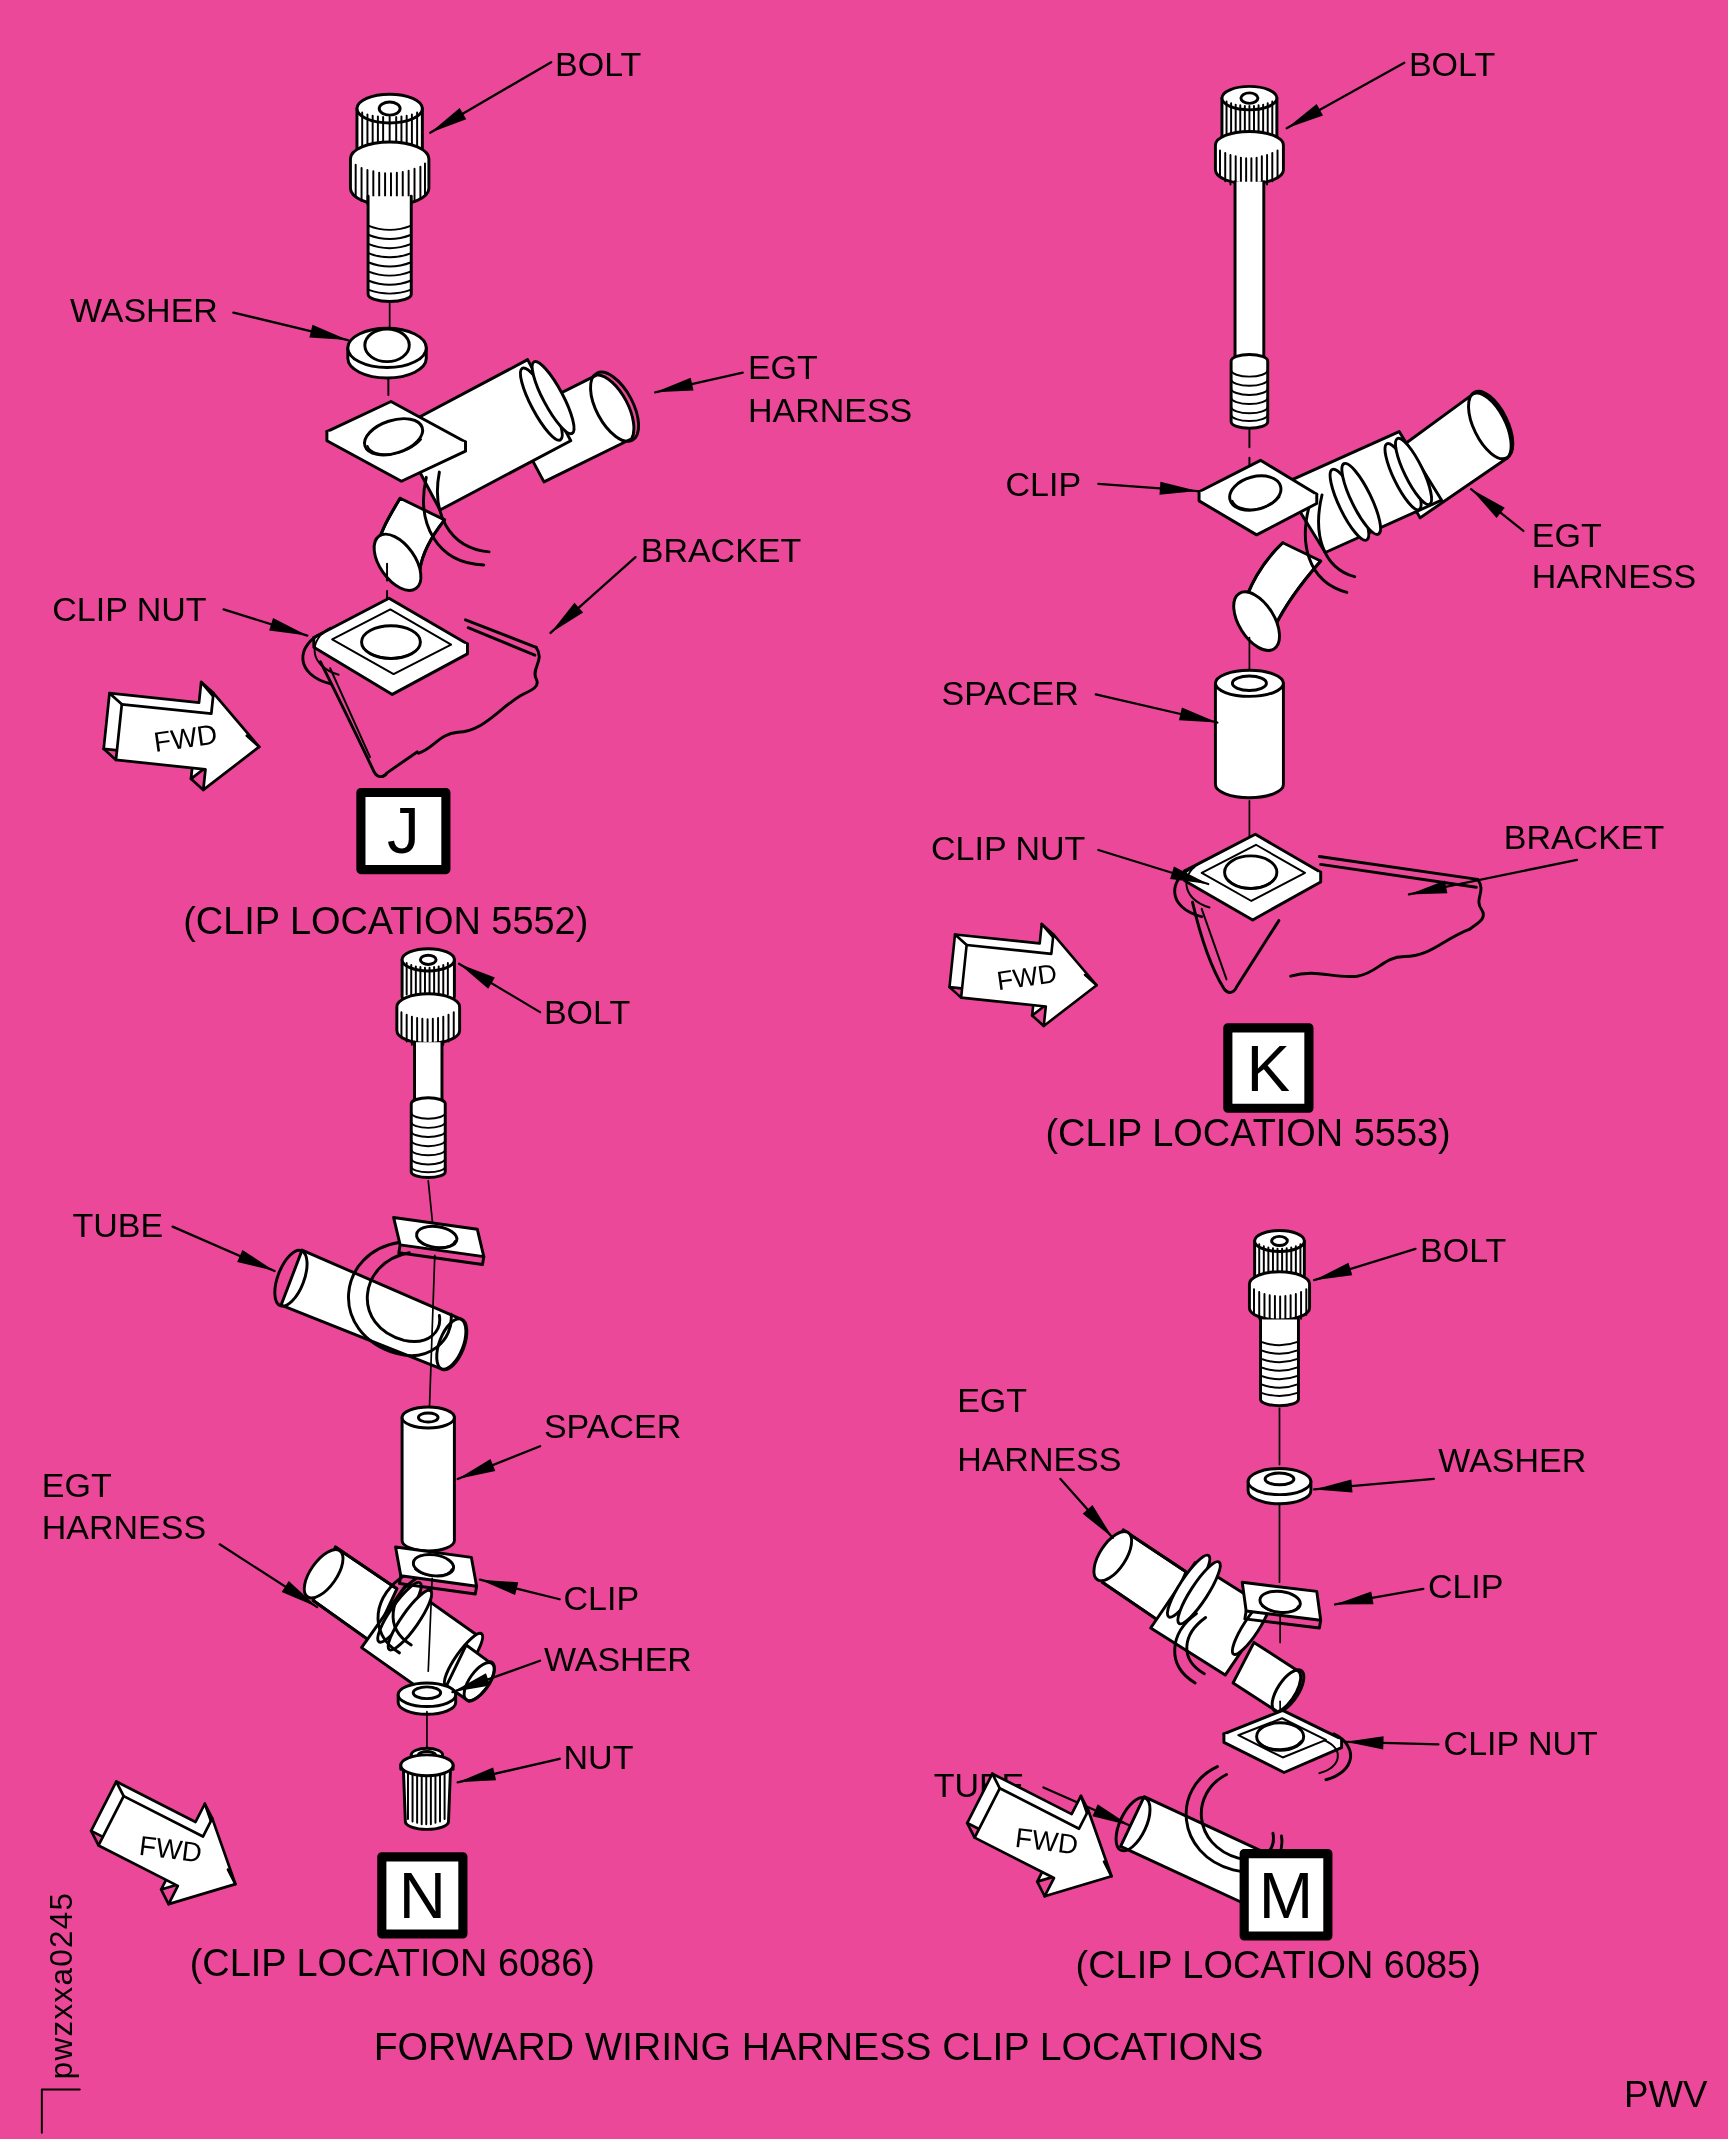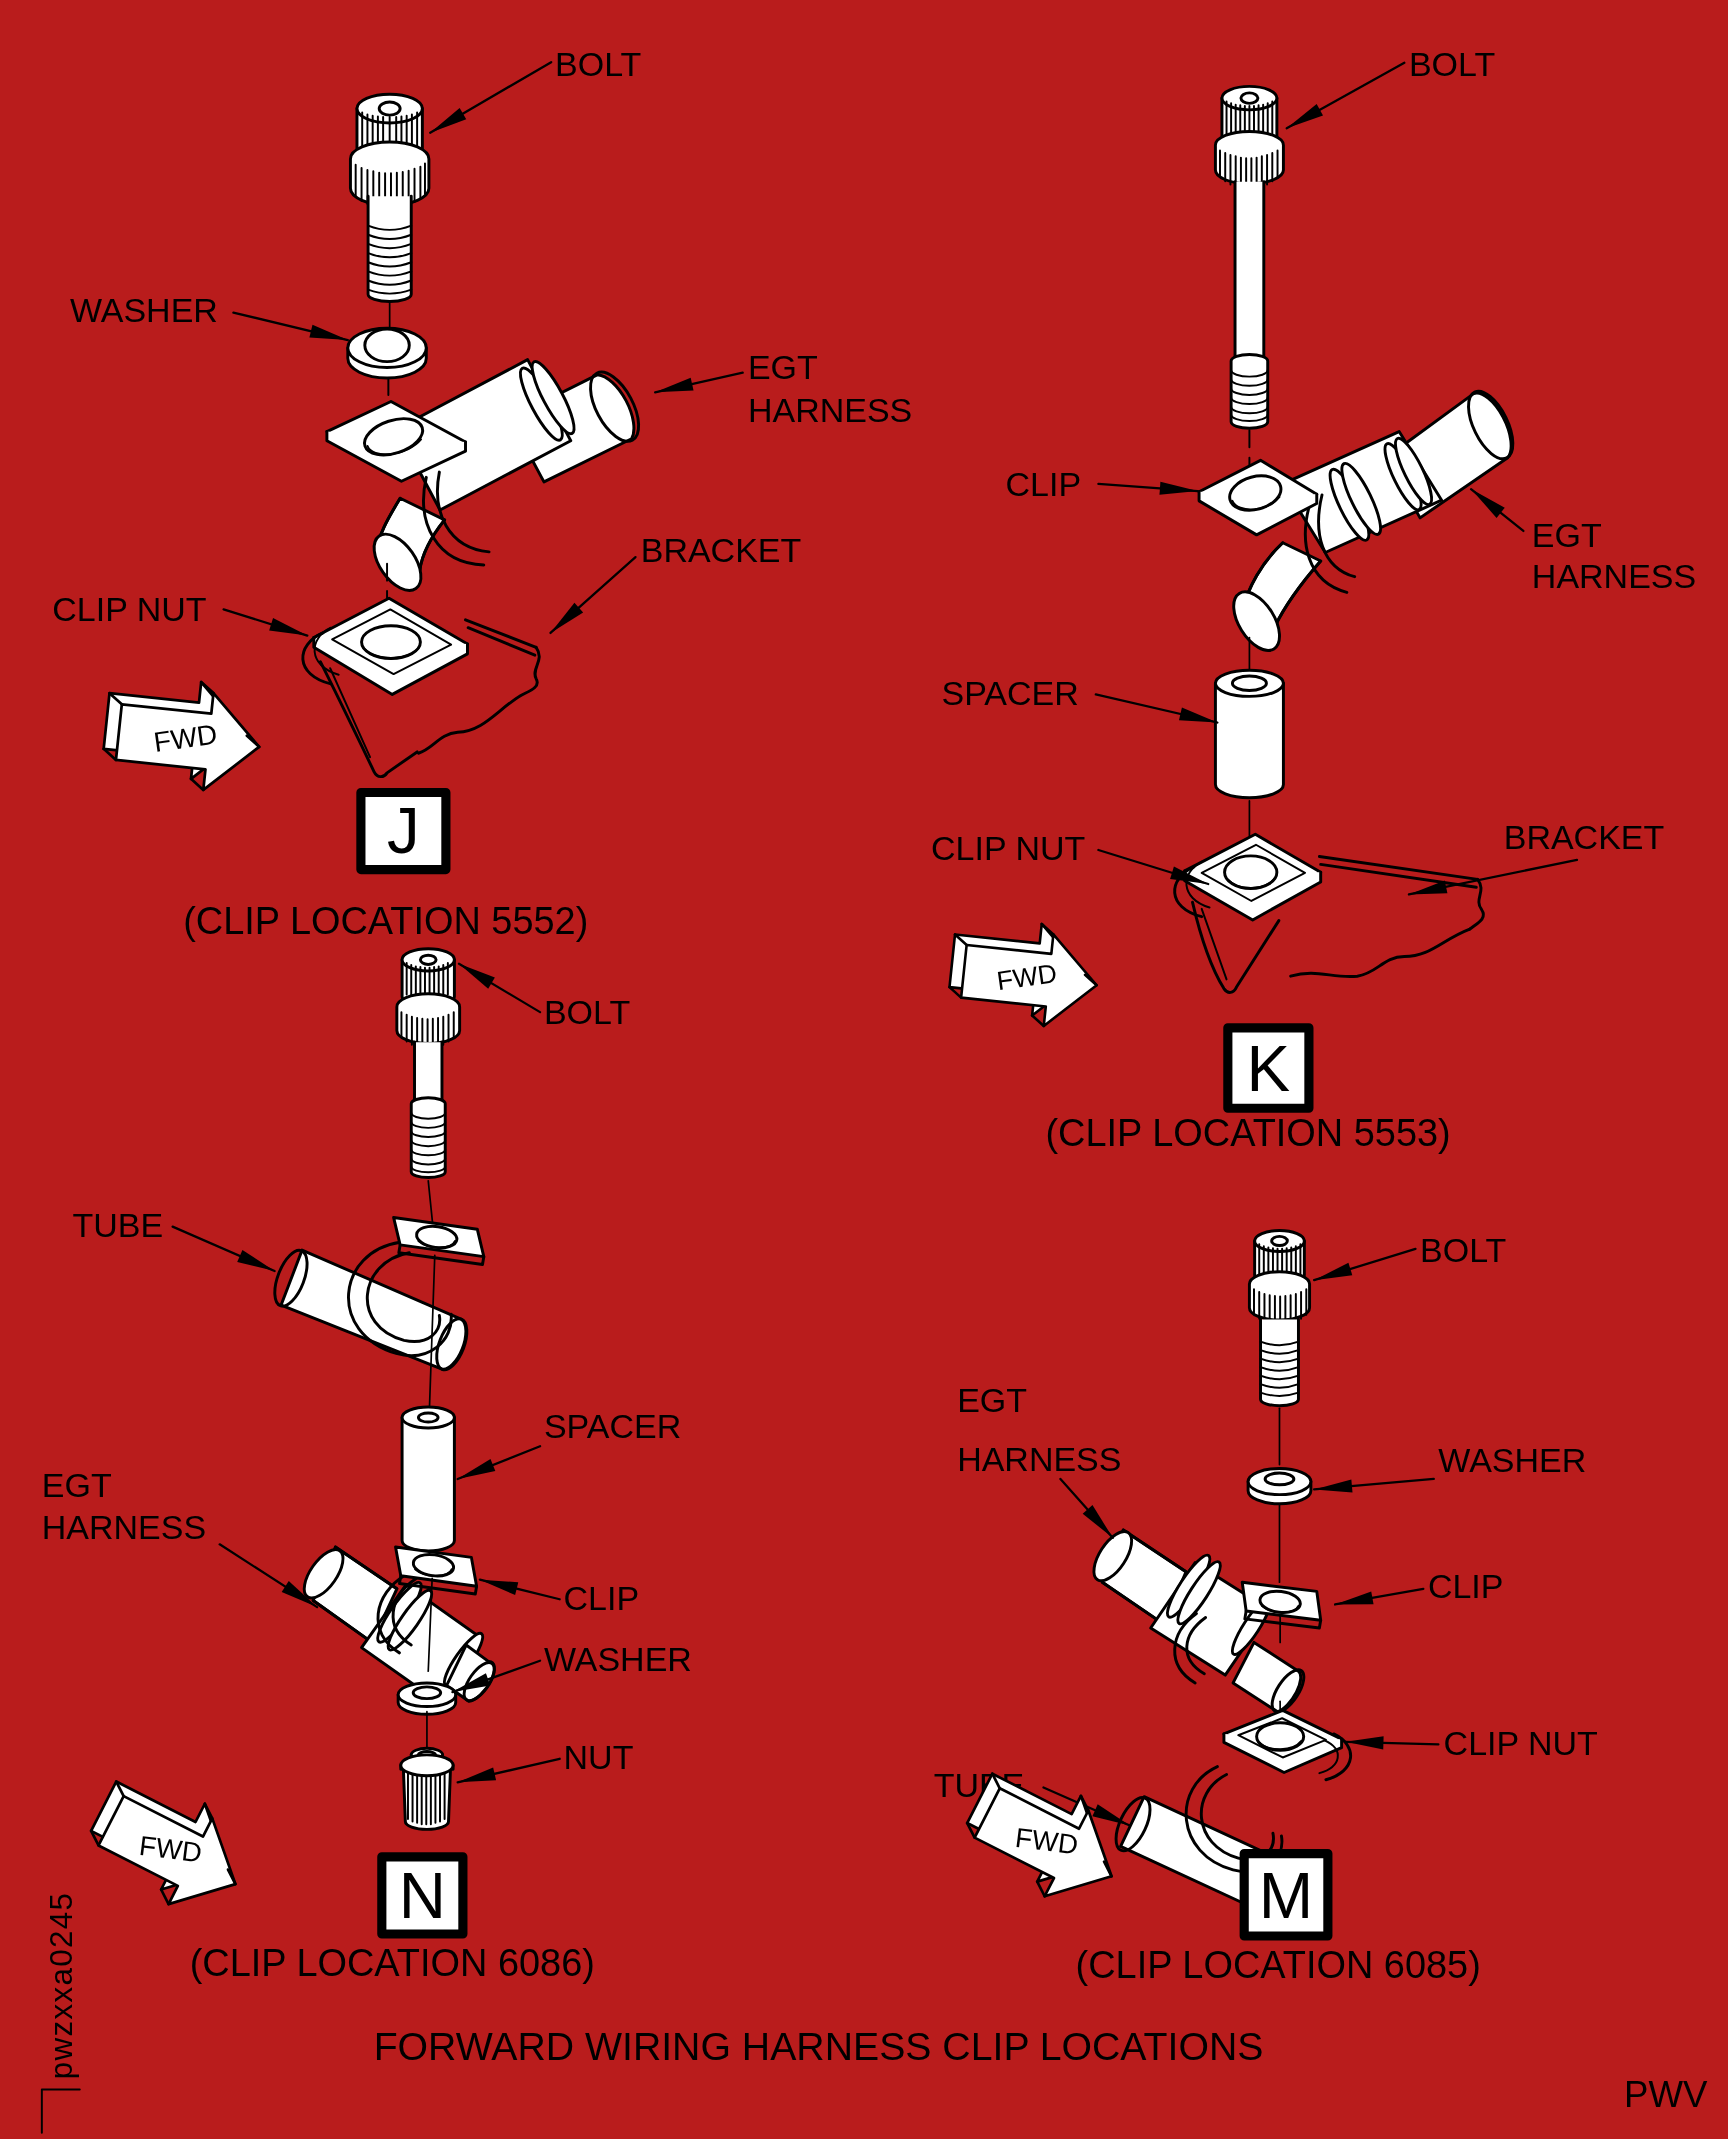--- a/index.html
+++ b/index.html
@@ -1,16 +1,16 @@
 <!DOCTYPE html>
 <html style="font-size:10.5px"><head>
 <meta charset="utf-8">
 <style>
   html,body{margin:0;padding:0;background:#ffffff;}
-  .page{width:1728px;height:2140px;position:relative;background:#b91c1c;overflow:hidden;}
+  .page{width:1728px;height:2140px;position:relative;background:#ec4899;overflow:hidden;}
   svg{display:block;}
   svg text{font-family:"Liberation Sans","DejaVu Sans",sans-serif;fill:#000;}
   .lbl{font-size:52px;}
   .cap{font-size:58px;text-anchor:middle;}
   .title{font-size:60px;text-anchor:middle;}
   .boxletter{font-size:100px;text-anchor:middle;}
   .fwdtxt{font-size:46px;}
   .pwv{font-size:56px;}
   .dwg{font-size:48px;letter-spacing:2px;}
   svg path,svg ellipse,svg line,svg rect,svg circle{stroke:#000;fill:none;stroke-width:4.5;stroke-linecap:round;stroke-linejoin:round;}

